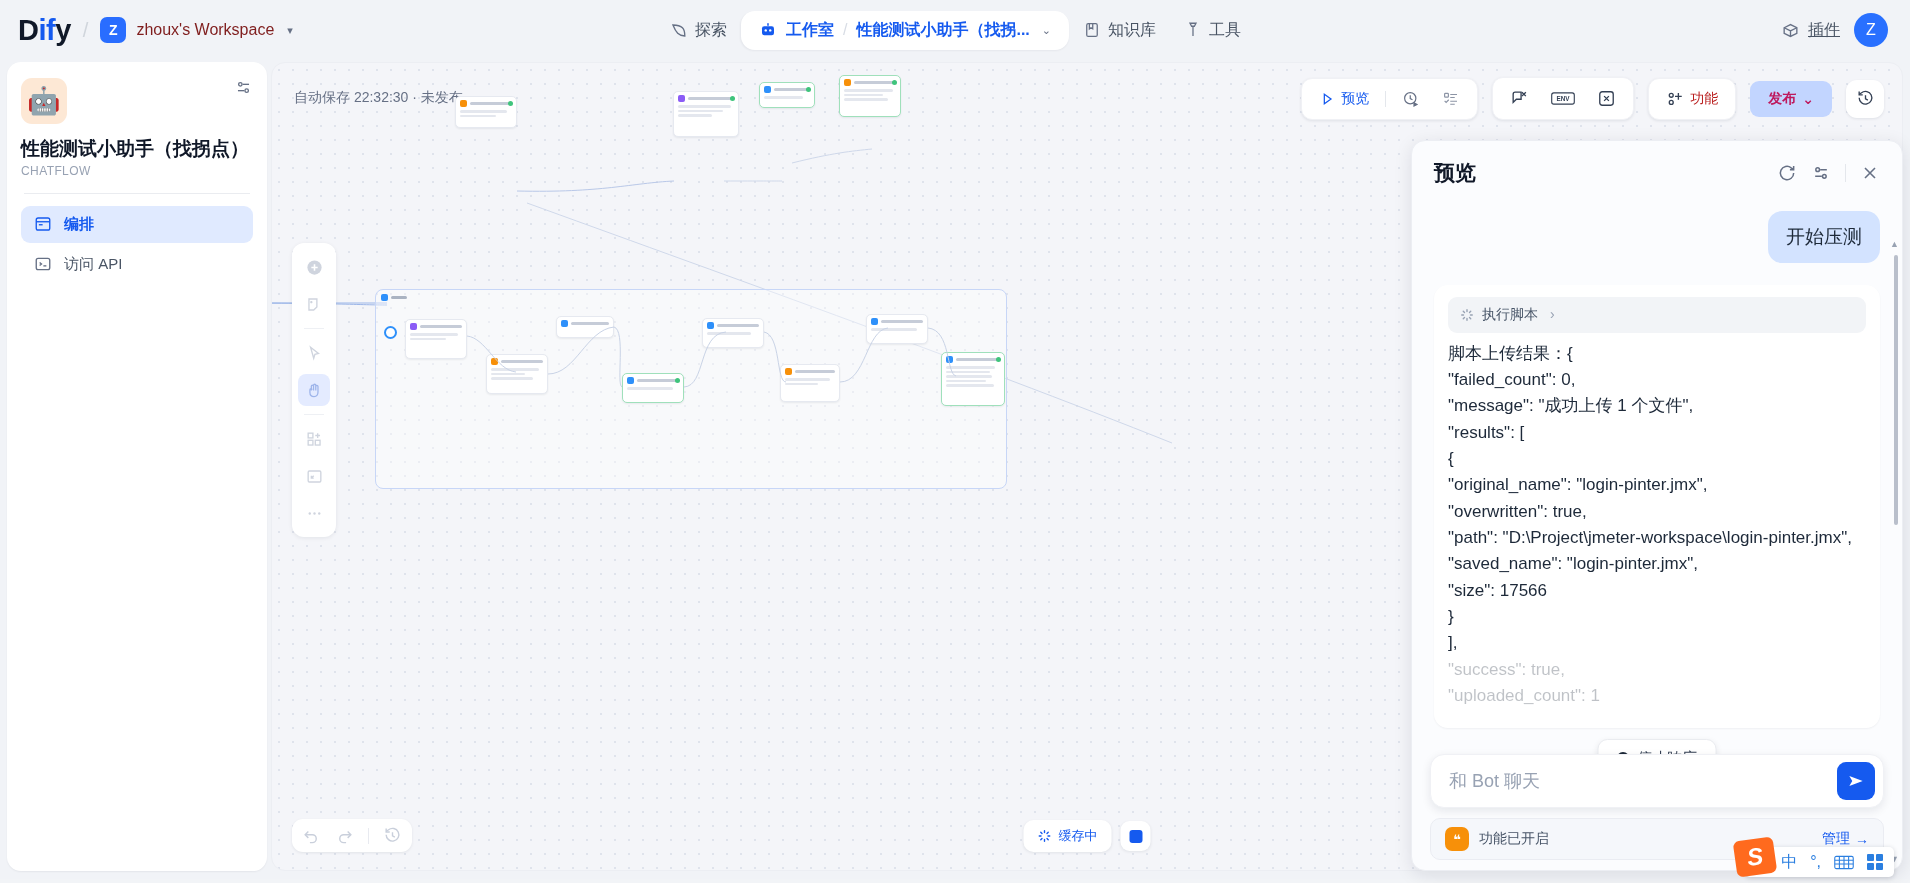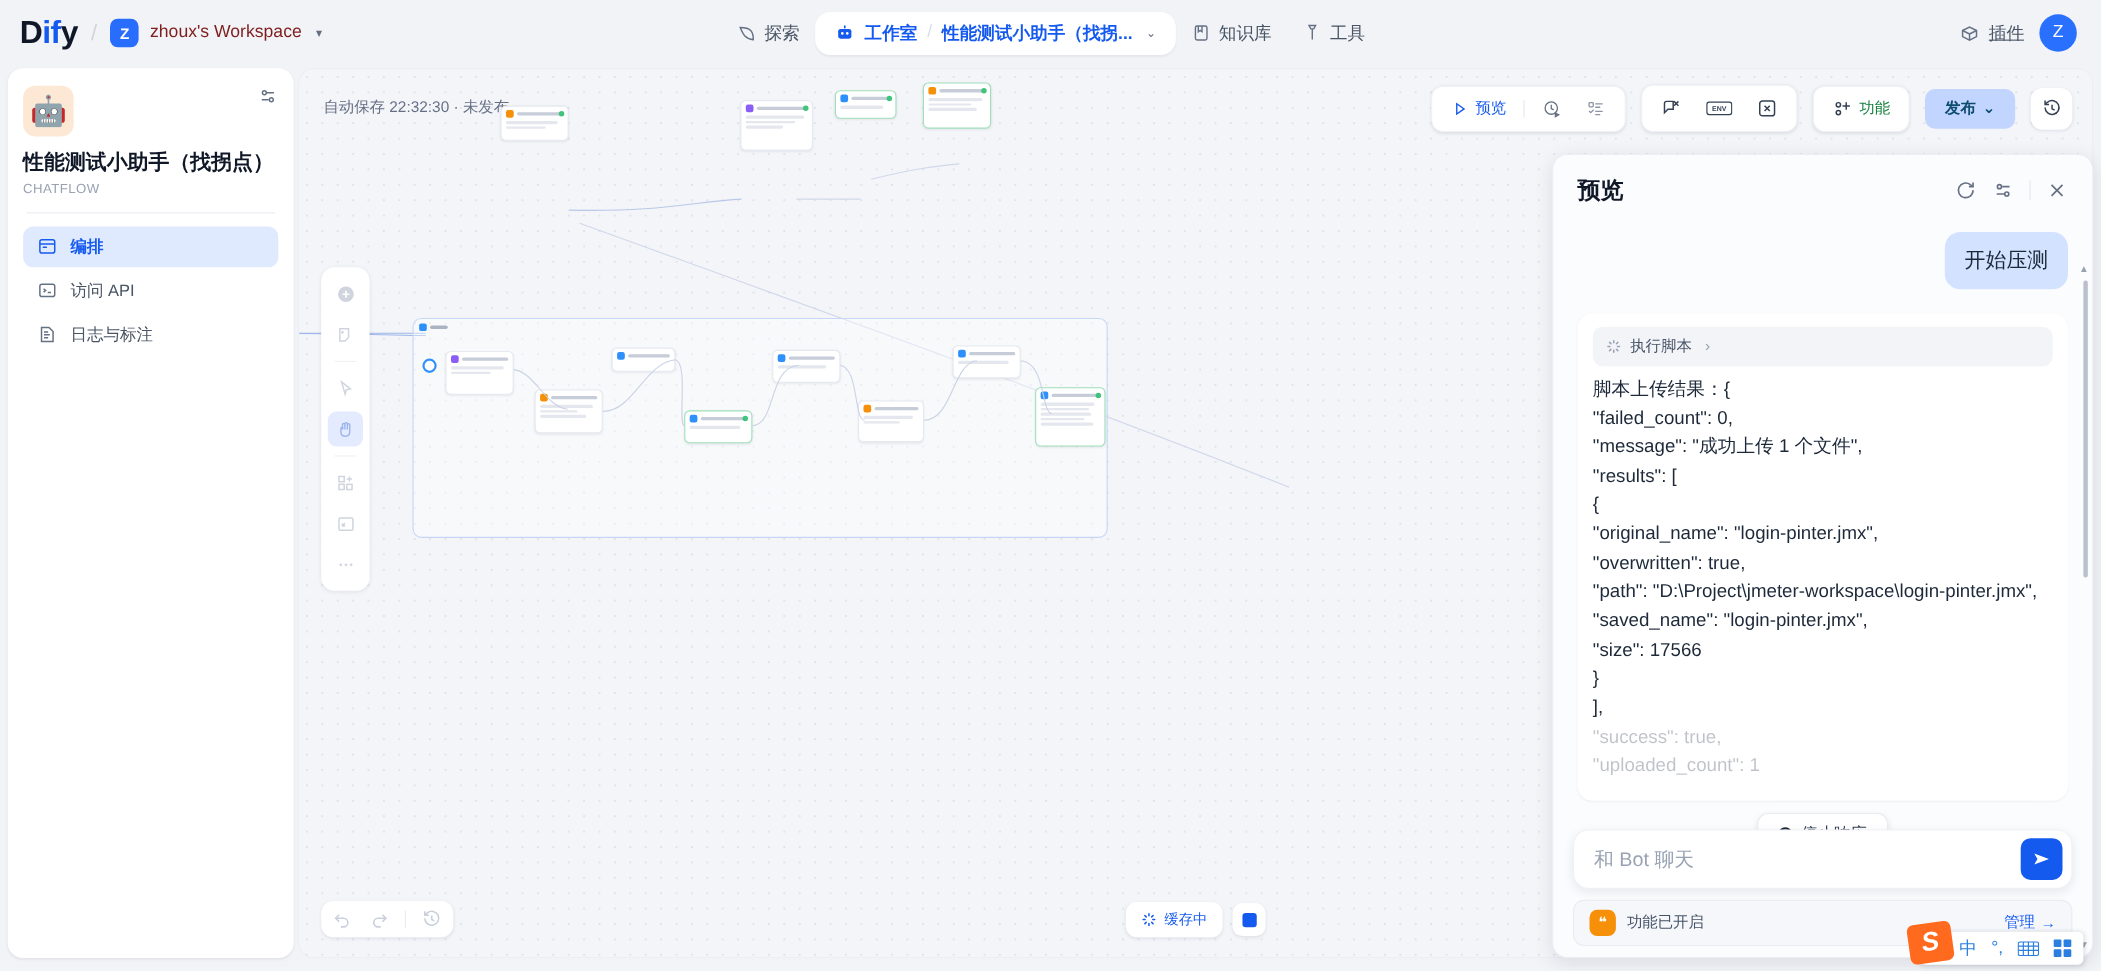--- a/index.html
+++ b/index.html
@@ -109,26 +109,26 @@
   }
   .tgroup {
     background:#fff; border-radius:11px; padding:6px 8px;
     display:flex; align-items:center; gap:4px;
     box-shadow:0 1px 3px rgba(16,24,40,0.09);
     border:0.5px solid #f0f1f5;
   }
   .tbtn {
     display:flex; align-items:center; gap:6px;
     padding:5px 9px; border-radius:8px;
-    font-size:14px; color:#15803d;
+    font-size:14px; color:#b91c1c;
   }
   .tbtn.blue { color:#155aef; font-weight:500; }
   .vdiv { width:1px; height:16px; background:#e4e7ec; margin:0 3px; }
   .btn-publish {
-    background:#c2d5ff; color:#0c4a6e; font-weight:600;
+    background:#c2d5ff; color:#be185d; font-weight:600;
     border-radius:9px; padding:9px 18px; font-size:14px;
     display:flex; align-items:center; gap:6px;
   }
   .btn-hist {
     background:#fff; border-radius:11px; width:38px; height:38px;
     display:flex; align-items:center; justify-content:center;
     box-shadow:0 1px 3px rgba(16,24,40,0.09);
   }
 
   
@@ -424,29 +424,20 @@
         <span class="icn">
           <svg width="18" height="18" viewBox="0 0 24 24" fill="none" stroke="#667085" stroke-width="1.8">
             <rect x="3" y="4.5" width="18" height="15" rx="2.5"></rect>
               <path d="M7.5 10l2.5 2-2.5 2"></path>
               <path d="M12.5 14.5h4"></path>
           </svg>
         </span>
         <span>访问 API</span>
       </div>
 
-      <div class="side-item">
-        <span class="icn">
-          <svg width="18" height="18" viewBox="0 0 24 24" fill="none" stroke="#667085" stroke-width="1.8">
-            <path d="M5 3.5h9l5 5v12H5z"></path>
-              <path d="M8 9h5M8 12.5h7M8 16h5"></path>
-          </svg>
-        </span>
-        <span>日志与标注</span>
-      </div>
 
     </div>
   </div>
 
   <div class="canvas">
     <div class="autosave">自动保存 22:32:30 · 未发布</div>
 
     <svg class="edge" style="left:0;top:0;width:100%;height:100%">
       <path d="M245 128 C 330 130, 360 120, 402 118" stroke="#b9c8e8" stroke-width="1" fill="none"></path>
       <path d="M255 140 C 420 200, 700 300, 900 380" stroke="#cfd8ea" stroke-width="1" fill="none"></path>

